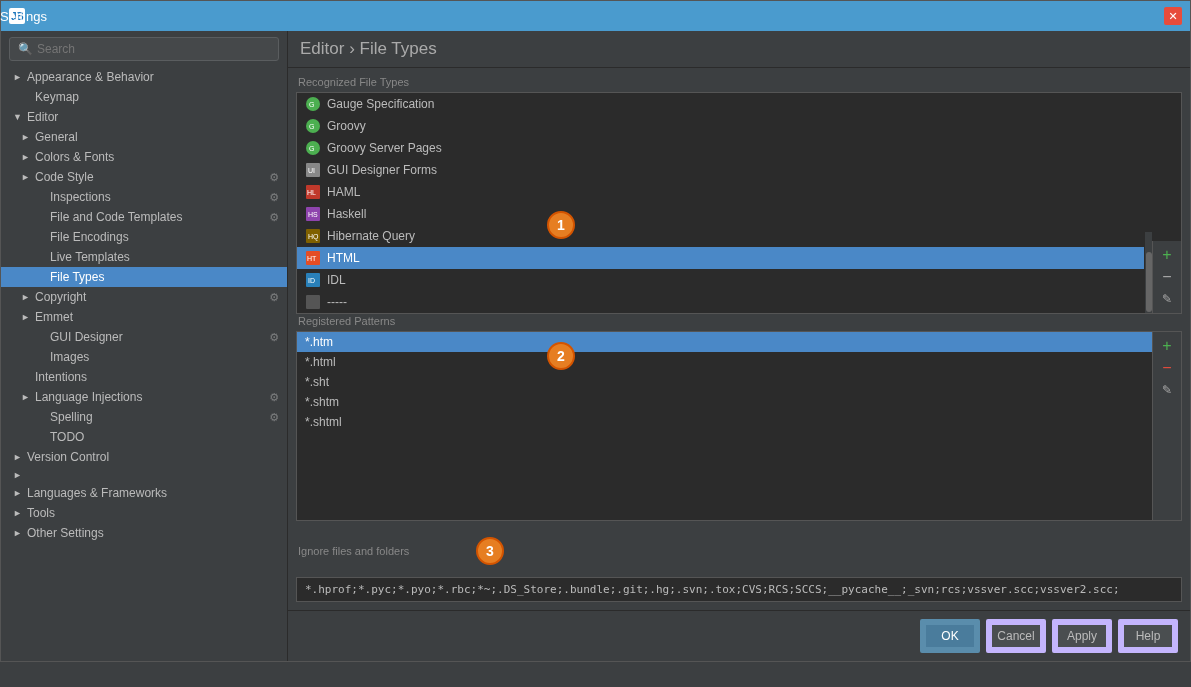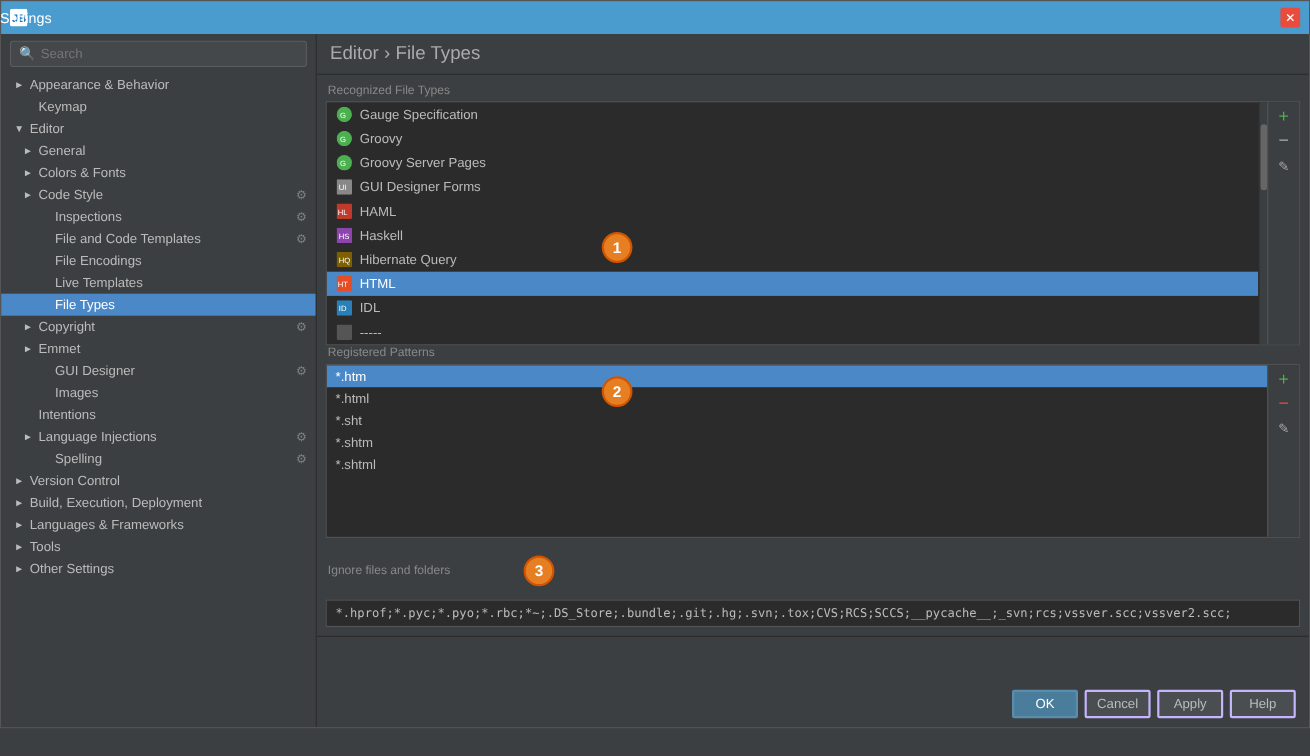--- a/index.html
+++ b/index.html
@@ -231,28 +231,27 @@
       justify-content: flex-end;
       align-items: center;
       padding: 8px 12px;
       gap: 6px;
       background: #3c3f41;
       border-top: 1px solid #2b2b2b;
       flex-shrink: 0;
     }
     .btn {
       background: #4a4e50;
-      border: 2px solid #c4b5fd;
+      border: 6px solid #c4b5fd;
       color: #bbbbbb;
       padding: 4px 0;
       font-size: 12px;
       cursor: pointer;
       border-radius: 2px;
       min-width: 60px;
-      margin-top: 40px;
     }
     .btn.primary {
       background: #4a7c9c;
       border-color: #5a8dac;
       color: white;
     }
 
     
     .callout {
       position: absolute;
@@ -400,30 +399,33 @@
         <span class="label">Language Injections</span>
         <span class="badge">⚙</span>
       </div>
 
       <div class="tree-item indent2">
         <span class="arrow"></span>
         <span class="label">Spelling</span>
         <span class="badge">⚙</span>
       </div>
 
+      <div class="tree-item indent2">
+        <span class="arrow"></span>
+        <span class="label">TODO</span>
+      </div>
 
 
       <div class="tree-item">
         <span class="arrow">►</span>
         <span class="label">Version Control</span>
       </div>
 
       <div class="tree-item">
         <span class="arrow">►</span>
-        <span class="label">Build, Execution, Deployment</span>
       </div>
 
       <div class="tree-item">
         <span class="arrow">►</span>
         <span class="label">Languages &amp; Frameworks</span>
       </div>
 
       <div class="tree-item">
         <span class="arrow">►</span>
         <span class="label">Tools</span>
@@ -437,21 +439,21 @@
 
     <div class="main-panel">
       <div class="breadcrumb">
         <span>Editor › File Types</span>
       </div>
 
       <div class="panels-area">
 
         <div class="panel-section" style="height: 215px; flex-shrink: 0;">
           <div class="section-label">Recognized File Types</div>
-          <div class="list-container" style="flex: 1; position: relative;">
+          <div class="list-container" style="flex: 1; position: relative; align-items: flex-end;">
             <div class="list-box">
 
               <div class="list-item">
                 <span class="list-item-icon">
                   <svg width="14" height="14">
                       <circle cx="7" cy="7" r="7" fill="#4caf50"></circle>
                       <text x="3" y="10" font-size="7" fill="white">G</text>
                     </svg>
                 </span>
                 <span>Gauge Specification</span>

